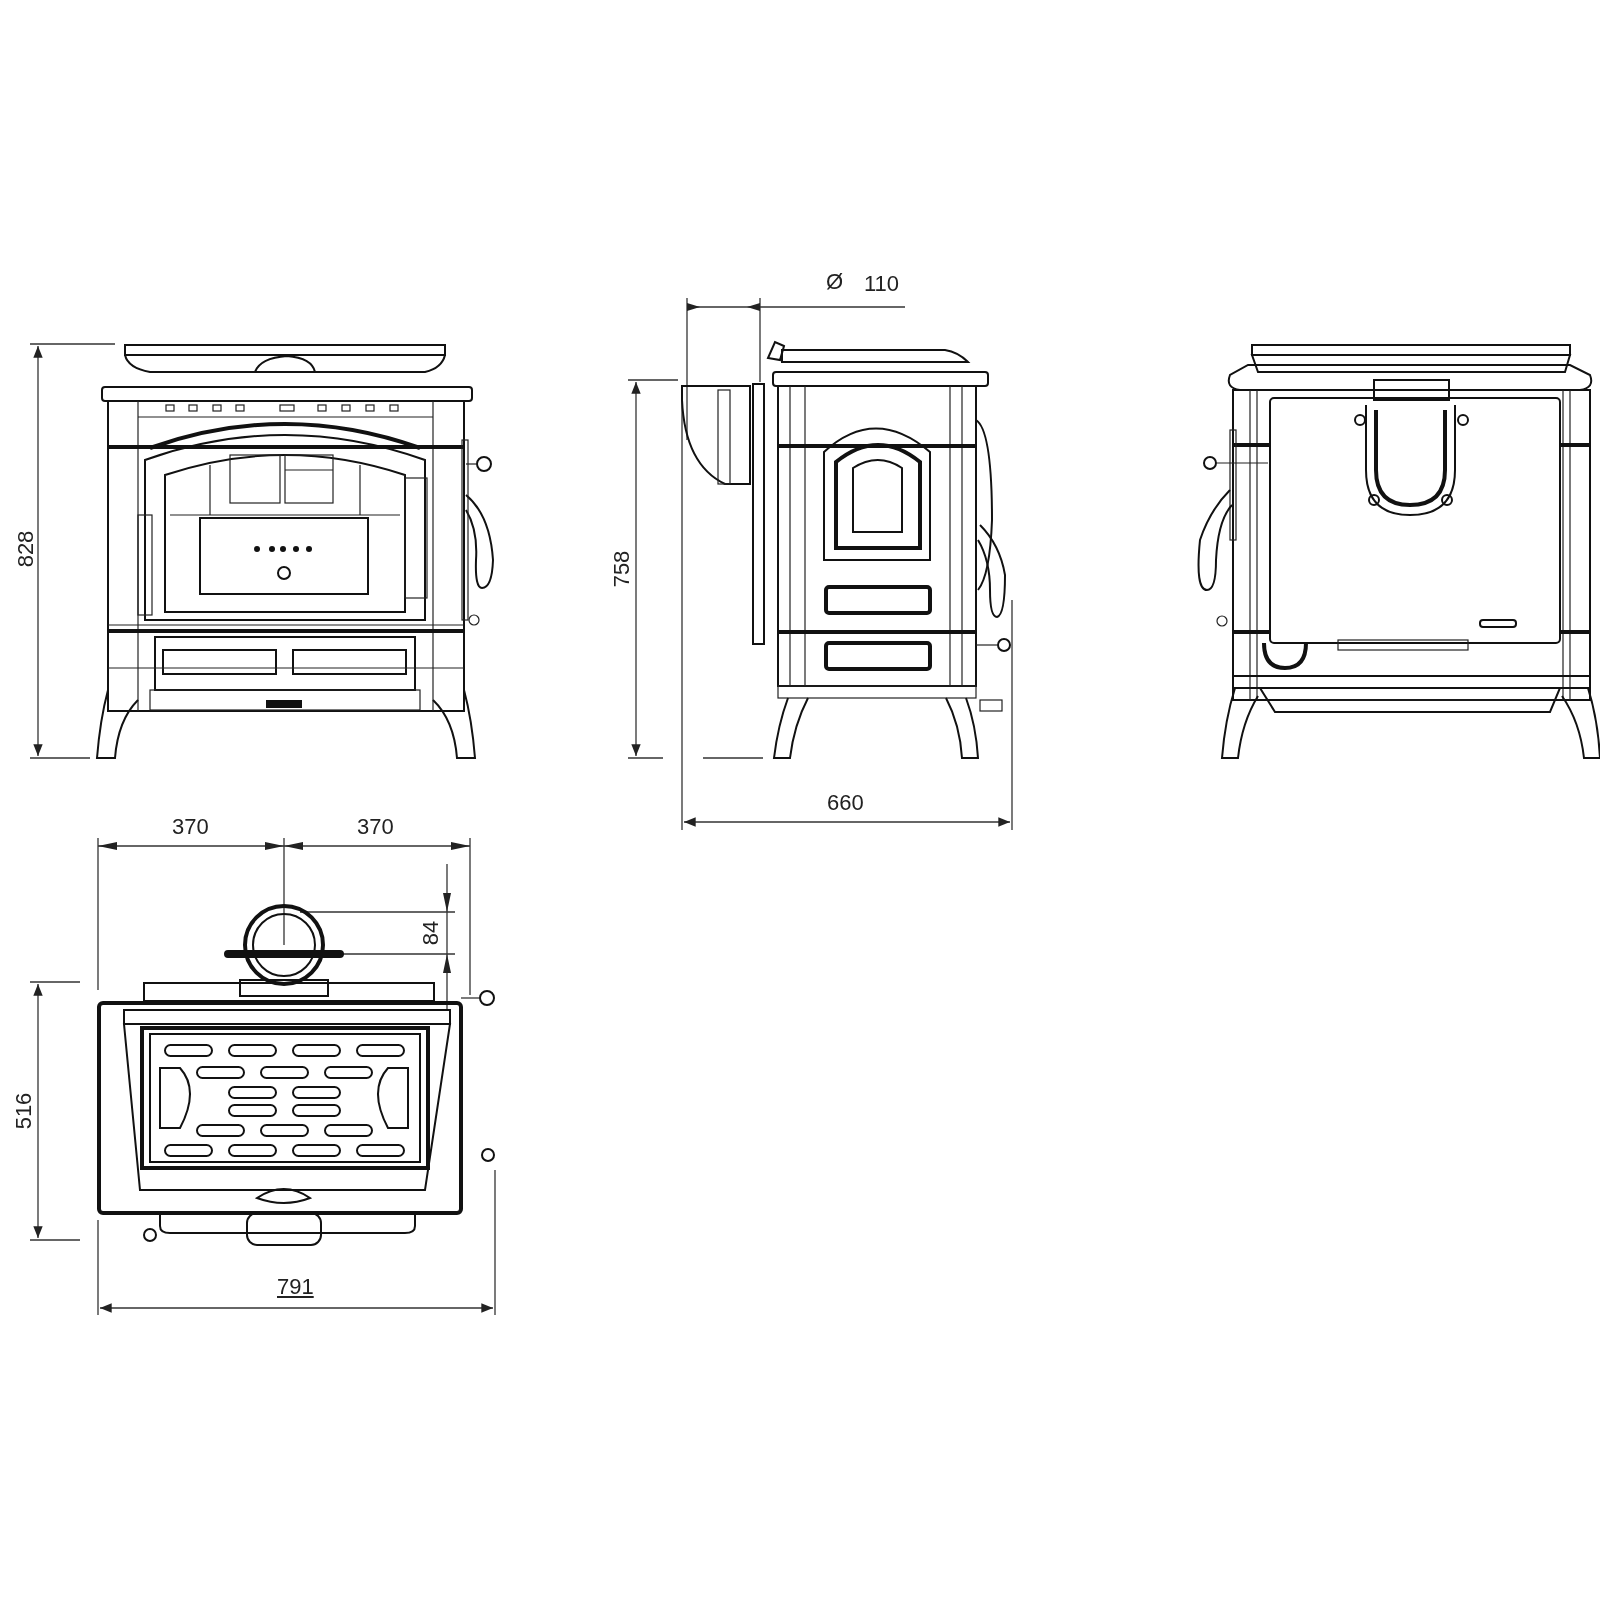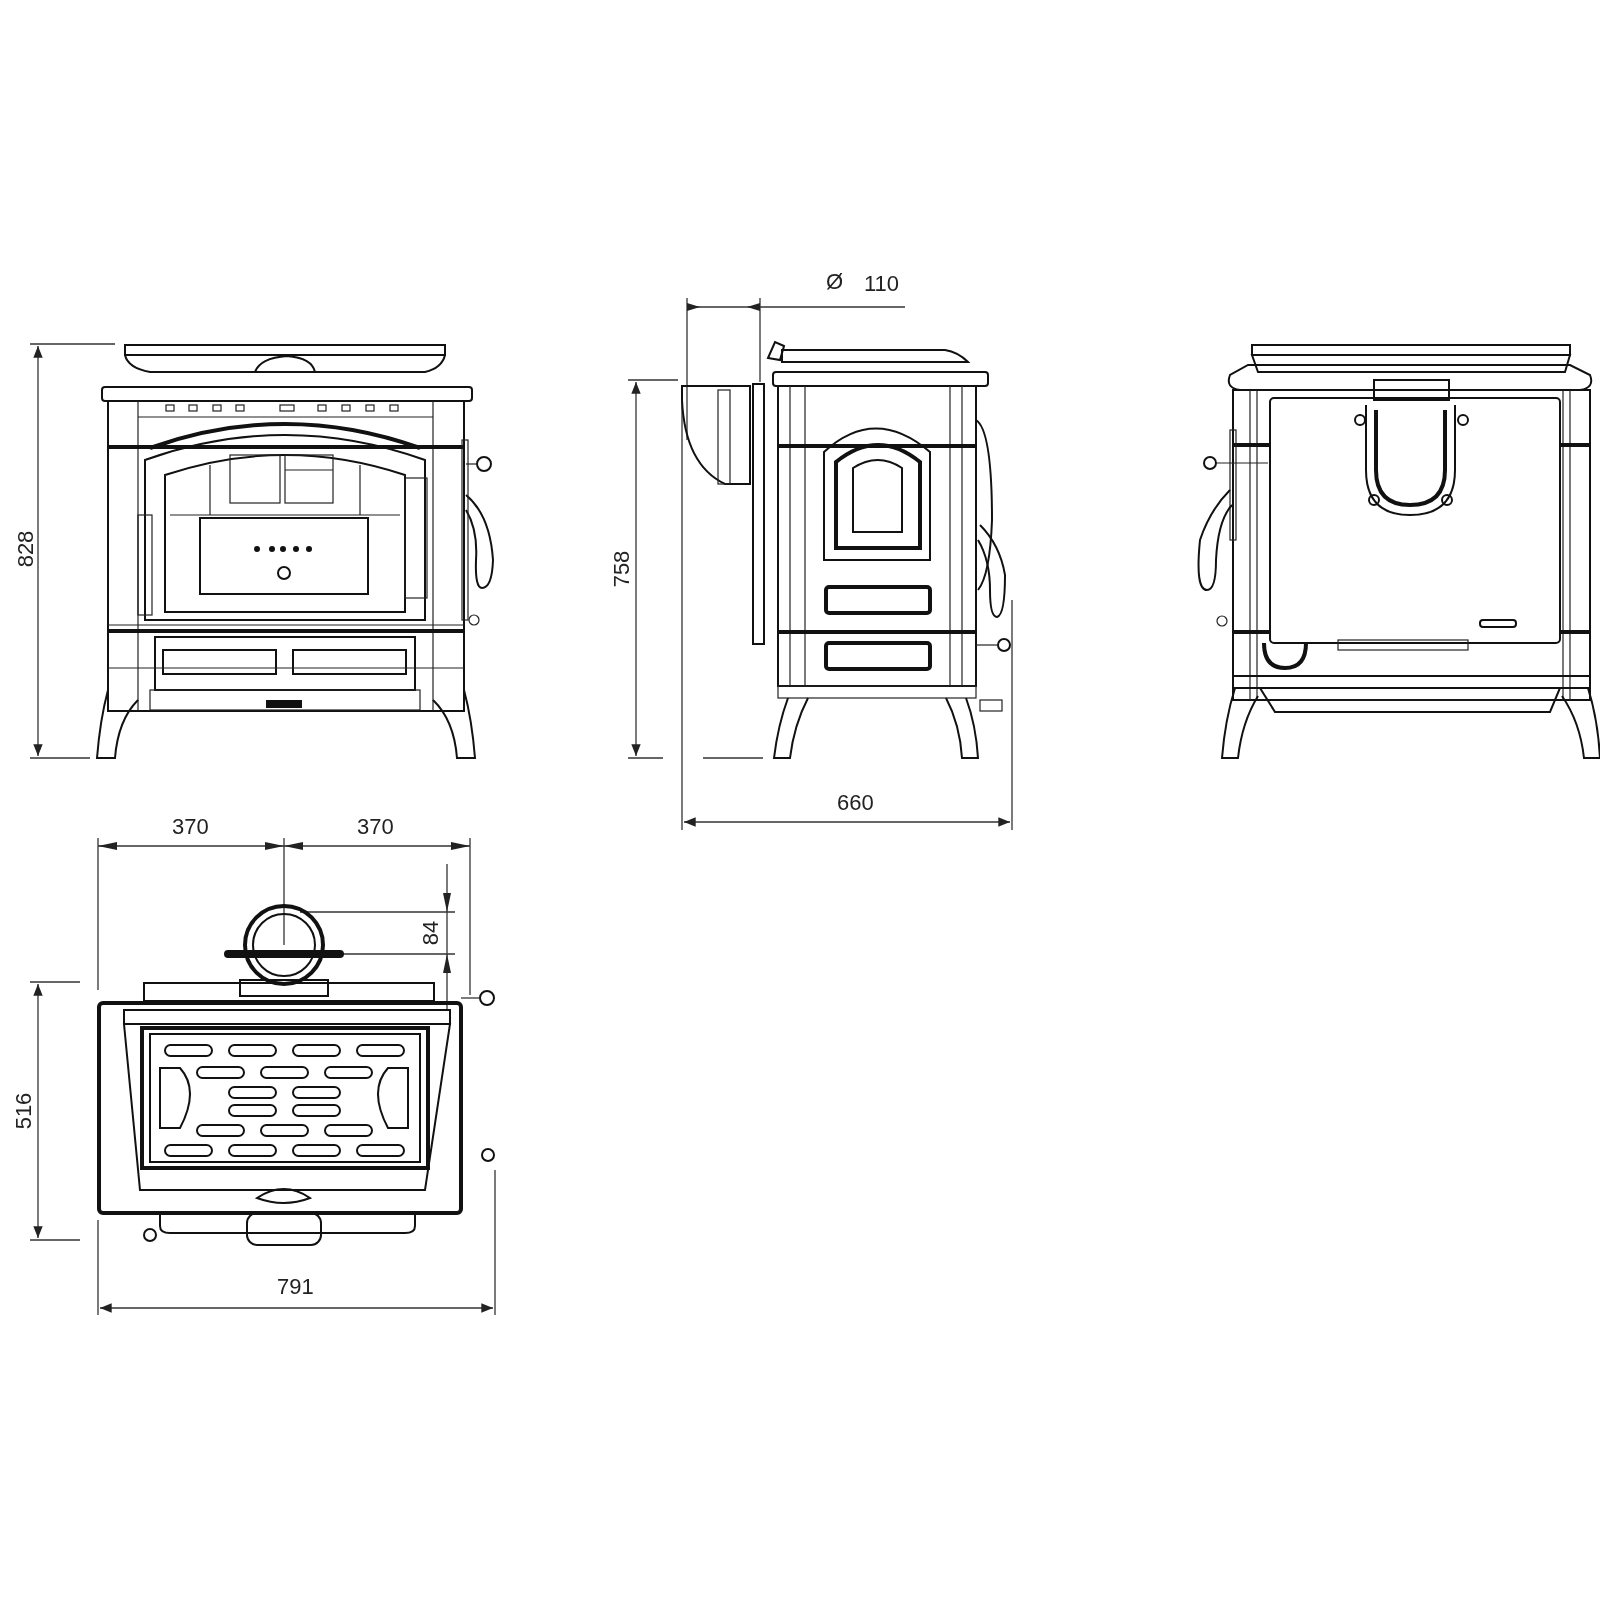--- a/index.html
+++ b/index.html
@@ -258,18 +258,18 @@
     <circle class="ln" cx="487" cy="998" r="7"></circle>
     <line class="lt" x1="461" y1="998" x2="480" y2="998"></line>
     <circle class="ln" cx="488" cy="1155" r="6"></circle>
   </g>
 </svg>
 
 <div class="lbl rot" style="left:6px; top:538px; width:40px; text-align:center;">828</div>
 <div class="lbl rot" style="left:602px; top:558px; width:40px; text-align:center;">758</div>
 <div class="lbl" style="left:826px; top:271px;">Ø</div>
 <div class="lbl" style="left:864px; top:273px;">110</div>
-<div class="lbl" style="left:827px; top:792px;margin-left:10px;">660</div>
+<div class="lbl" style="left:827px; top:792px;">660</div>
 <div class="lbl" style="left:172px; top:816px;">370</div>
 <div class="lbl" style="left:357px; top:816px;">370</div>
 <div class="lbl rot" style="left:416px; top:922px; width:30px; text-align:center;">84</div>
 <div class="lbl rot" style="left:4px; top:1100px; width:40px; text-align:center;">516</div>
-<div class="lbl" style="left:277px; top:1276px;">791</div>
+<div class="lbl" style="left:277px; top:1276px;text-decoration:underline;">791</div>
 
 </body></html>

